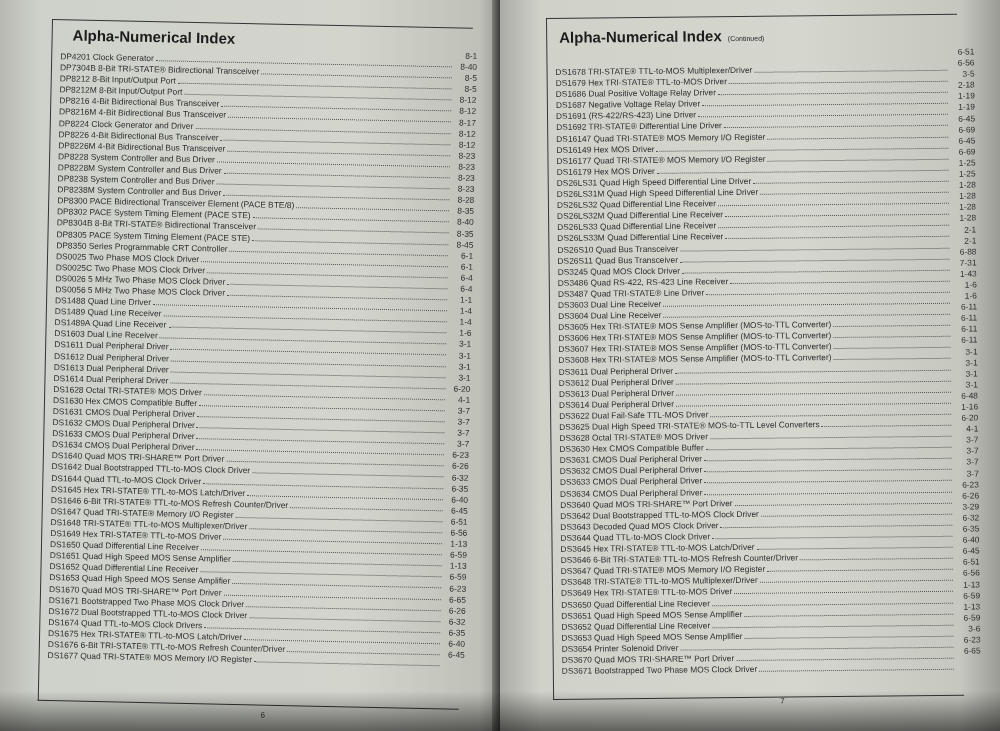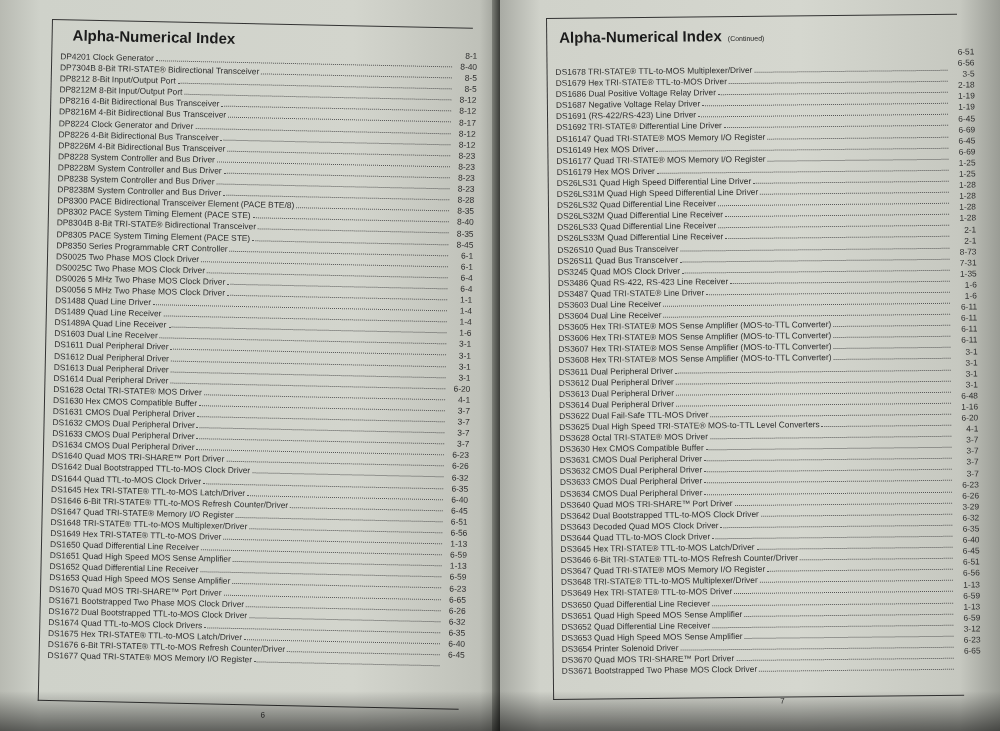--- a/index.html
+++ b/index.html
@@ -558,23 +558,23 @@
           <li class="pg">6-45</li>
           <li class="pg">6-69</li>
           <li class="pg">1-25</li>
           <li class="pg">1-25</li>
           <li class="pg">1-28</li>
           <li class="pg">1-28</li>
           <li class="pg">1-28</li>
           <li class="pg">1-28</li>
           <li class="pg">2-1</li>
           <li class="pg">2-1</li>
-          <li class="pg">8-73</li>
+          <li class="pg">6-88</li>
           <li class="pg">7-31</li>
-          <li class="pg">1-35</li>
+          <li class="pg">1-43</li>
           <li class="pg">1-6</li>
           <li class="pg">1-6</li>
           <li class="pg">6-11</li>
           <li class="pg">6-11</li>
           <li class="pg">6-11</li>
           <li class="pg">6-11</li>
           <li class="pg">3-1</li>
           <li class="pg">3-1</li>
           <li class="pg">3-1</li>
           <li class="pg">3-1</li>
@@ -592,21 +592,21 @@
           <li class="pg">6-32</li>
           <li class="pg">6-35</li>
           <li class="pg">6-40</li>
           <li class="pg">6-45</li>
           <li class="pg">6-51</li>
           <li class="pg">6-56</li>
           <li class="pg">1-13</li>
           <li class="pg">6-59</li>
           <li class="pg">1-13</li>
           <li class="pg">6-59</li>
-          <li class="pg">3-12</li>
+          <li class="pg">3-6</li>
           <li class="pg">6-23</li>
           <li class="pg">6-65</li>
         </ul>
       <div class="folio">7</div>
     </div>
   </div>
   <div class="bottom-shadow"></div>
 </div>
 
 </body></html>

